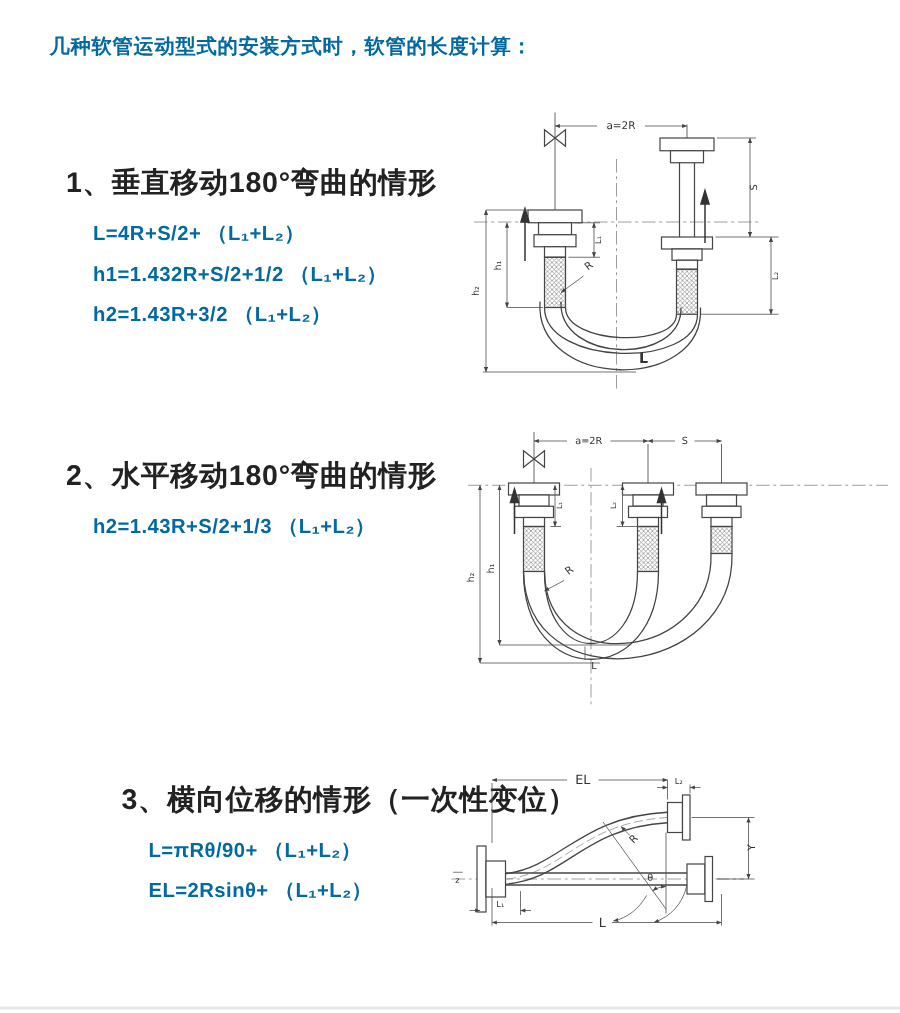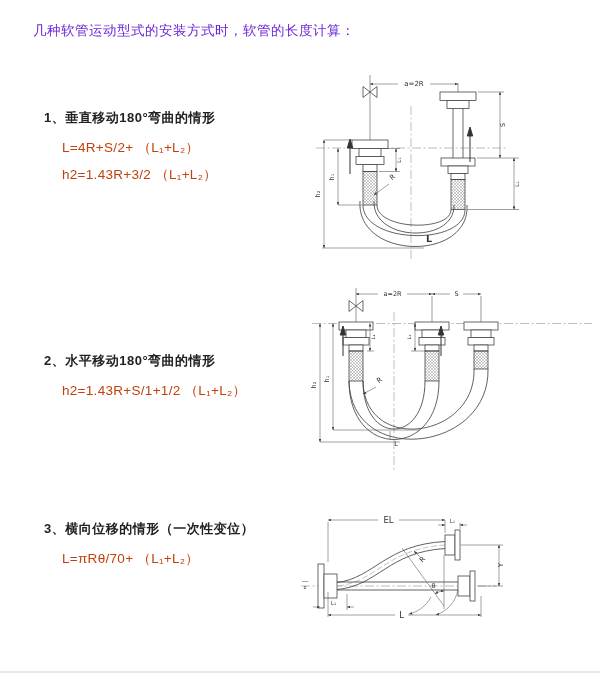--- a/index.html
+++ b/index.html
@@ -1,40 +1,41 @@
 <!DOCTYPE html>
 <html><head>
 <meta charset="utf-8">
 <style>
   html,body{margin:0;padding:0;}
   body{
     width:600px;height:675px;background:#ffffff;position:relative;overflow:hidden;
     font-family:"Liberation Sans","DejaVu Sans",sans-serif;color:#2b2b2b;
   }
   .page-title{
-    position:absolute;left:33px;top:22px;font-size:13.5px;font-weight:normal;
-    letter-spacing:.5px;color:#6d28d9;
+    position:absolute;left:33px;top:22px;font-size:13.5px;font-weight:bold;
+    letter-spacing:.5px;color:#0369a1;
   }
   .sec{position:absolute;left:44px;}
-  .sec .hd{font-size:13px;font-weight:bold;color:#222;margin:0 0 11px 0;letter-spacing:.5px;}
-  .sec .frm{font-size:13.5px;color:#c2410c;padding-left:18px;line-height:20px;margin-bottom:7px;letter-spacing:.3px;}
-  #sec1{top:109px;} #sec2{top:304px;margin-top:48px;} #sec3{top:520px;}
+  .sec .hd{font-size:19px;font-weight:bold;color:#222;margin:0 0 11px 0;letter-spacing:.5px;}
+  .sec .frm{font-size:13.5px;color:#0369a1;padding-left:18px;line-height:20px;margin-bottom:7px;letter-spacing:.3px;font-weight:bold;}
+  #sec1{top:109px;} #sec2{top:304px;} #sec3{top:520px;margin-left:37px;}
   .dgm{position:absolute;}
   #d1{left:308px;top:70px;} #d2{left:306px;top:282px;} #d3{left:298px;top:498px;}
   .dtx{font-family:"DejaVu Sans",sans-serif;fill:#333;}
   .bottom-edge{position:absolute;left:0;top:671px;width:600px;height:2px;background:#e7e7e7;}
 </style>
 </head>
 <body>
 
 <div class="page-title">几种软管运动型式的安装方式时，软管的长度计算：</div>
 
 <div class="sec" id="sec1">
   <div class="hd">1、垂直移动180°弯曲的情形</div>
   <div class="frm">L=4R+S/2+ （L₁+L₂）</div>
+  <div class="frm">h1=1.432R+S/2+1/2 （L₁+L₂）</div>
   <div class="frm">h2=1.43R+3/2 （L₁+L₂）</div>
 </div>
 
 <svg class="dgm" id="d1" width="285" height="195" viewBox="0 0 285 195">
   <defs>
     <marker id="ar1" viewBox="0 0 10 8" refX="9.5" refY="4" markerWidth="6.5" markerHeight="5" orient="auto-start-reverse">
       <path d="M0,0 L10,4 L0,8 Z" fill="#444"></path>
     </marker>
     <pattern id="br1" width="3" height="3" patternUnits="userSpaceOnUse">
       <path d="M0,3 L3,0 M0,0 L3,3" stroke="#8a8a8a" stroke-width="0.45"></path>
@@ -105,21 +106,21 @@
   <text class="dtx" x="26" y="107" font-size="6.5" text-anchor="middle" transform="rotate(-90 26 107)">h₁</text>
   <text class="dtx" x="92.5" y="90" font-size="5.5" text-anchor="middle" transform="rotate(-90 92.5 90)">L₁</text>
   <text class="dtx" x="196.5" y="55" font-size="6.5" text-anchor="middle" transform="rotate(-90 196.5 55)">S</text>
   <text class="dtx" x="210.5" y="114" font-size="5.5" text-anchor="middle" transform="rotate(-90 210.5 114)">L₂</text>
   <text class="dtx" x="86" y="109" font-size="7" text-anchor="middle" transform="rotate(-38 86 109)">R</text>
   <text class="dtx" x="121" y="172" font-size="9.5" font-weight="bold" text-anchor="middle" fill="#111">L</text>
 </svg>
 
 <div class="sec" id="sec2">
   <div class="hd">2、水平移动180°弯曲的情形</div>
-  <div class="frm">h2=1.43R+S/1+1/2 （L₁+L₂）</div>
+  <div class="frm">h2=1.43R+S/2+1/3 （L₁+L₂）</div>
 </div>
 
 <svg class="dgm" id="d2" width="292" height="195" viewBox="0 0 292 195">
   <defs>
     <marker id="ar2" viewBox="0 0 10 8" refX="9.5" refY="4" markerWidth="6.5" markerHeight="5" orient="auto-start-reverse">
       <path d="M0,0 L10,4 L0,8 Z" fill="#444"></path>
     </marker>
     <pattern id="br2" width="3" height="3" patternUnits="userSpaceOnUse">
       <path d="M0,3 L3,0 M0,0 L3,3" stroke="#8a8a8a" stroke-width="0.45"></path>
     </pattern>
@@ -191,21 +192,22 @@
   <text class="dtx" x="10" y="103" font-size="6.5" text-anchor="middle" transform="rotate(-90 10 103)">h₂</text>
   <text class="dtx" x="23" y="97" font-size="6.5" text-anchor="middle" transform="rotate(-90 23 97)">h₁</text>
   <text class="dtx" x="68.5" y="55" font-size="5" text-anchor="middle" transform="rotate(-90 68.5 55)">L₁</text>
   <text class="dtx" x="104.5" y="55" font-size="5" text-anchor="middle" transform="rotate(-90 104.5 55)">L₂</text>
   <text class="dtx" x="75" y="100" font-size="7" text-anchor="middle" transform="rotate(-38 75 100)">R</text>
   <text class="dtx" x="90" y="164" font-size="6.5" text-anchor="middle">L</text>
 </svg>
 
 <div class="sec" id="sec3">
   <div class="hd">3、横向位移的情形（一次性变位）</div>
-  <div class="frm">L=πRθ/70+ （L₁+L₂）</div>
+  <div class="frm">L=πRθ/90+ （L₁+L₂）</div>
+  <div class="frm">EL=2Rsinθ+ （L₁+L₂）</div>
 </div>
 
 <svg class="dgm" id="d3" width="302" height="152" viewBox="0 0 302 152">
   <defs>
     <marker id="ar3" viewBox="0 0 10 8" refX="9.5" refY="4" markerWidth="6.5" markerHeight="5" orient="auto-start-reverse">
       <path d="M0,0 L10,4 L0,8 Z" fill="#444"></path>
     </marker>
   </defs>
 
   <g stroke="#888" stroke-width="0.55" fill="none">

